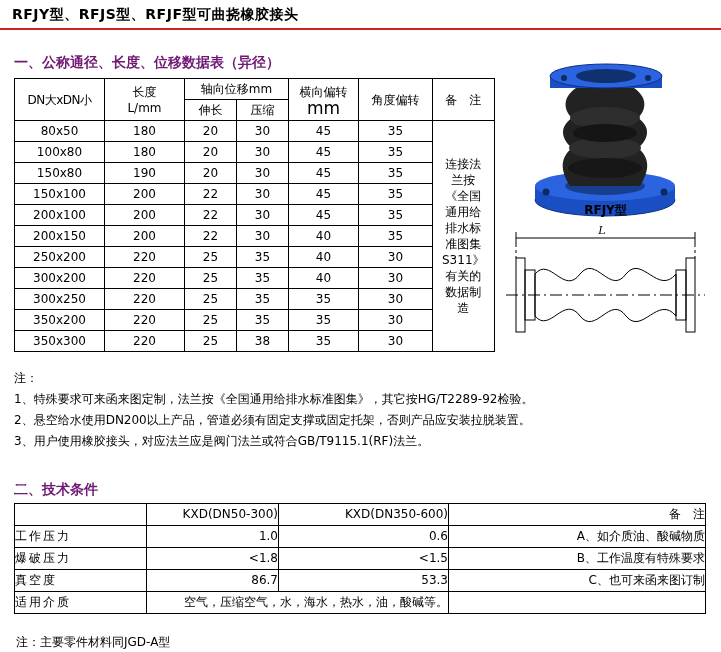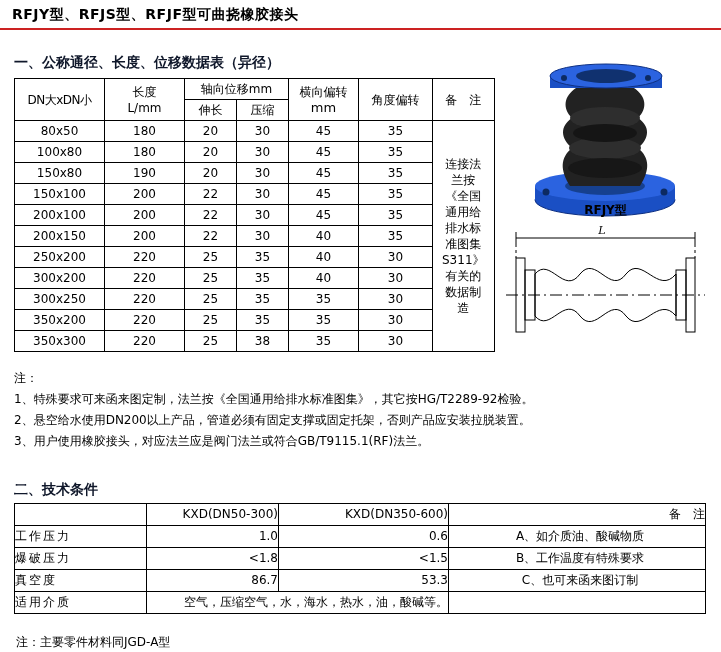--- a/index.html
+++ b/index.html
@@ -38,21 +38,21 @@
     font-size: 14px;
     font-weight: bold;
     letter-spacing: 0.5px;
     color: #000;
   }
   
   .section-heading {
     position: absolute;
     font-size: 14px;
     font-weight: bold;
-    color: #0f172a;
+    color: #701a75;
   }
   #heading1 { left: 14px; top: 54px; }
   #heading2 { left: 14px; top: 481px; }
 
   
   table.grid {
     border-collapse: collapse;
     table-layout: fixed;
   }
   table.grid td, table.grid th {
@@ -74,21 +74,21 @@
     height: 20px;
     line-height: 16px;
   }
   .cell-note {
     font-size: 12px;
     line-height: 15px;
     padding: 2px 9px !important;
     text-align: center;
   }
   .small-unit {
-    font-size: 13px;
+    font-size: 17px;
   }
   .dn-head {
     font-size: 12px;
     letter-spacing: -0.5px;
   }
   
   .notes {
     position: absolute;
     left: 14px;
     top: 368px;
@@ -108,21 +108,21 @@
     height: 21px;
     line-height: 21px;
     font-size: 12px;
     text-align: right;
   }
   #tech-table td.leftlabel {
     text-align: left;
     letter-spacing: 2px;
   }
   #tech-table td.remark {
-    text-align: center;
+    text-align: right;
     padding-left: 6px !important;
     letter-spacing: 0;
   }
   .footer-note {
     position: absolute;
     left: 16px;
     top: 634px;
     font-size: 12px;
   }
 

